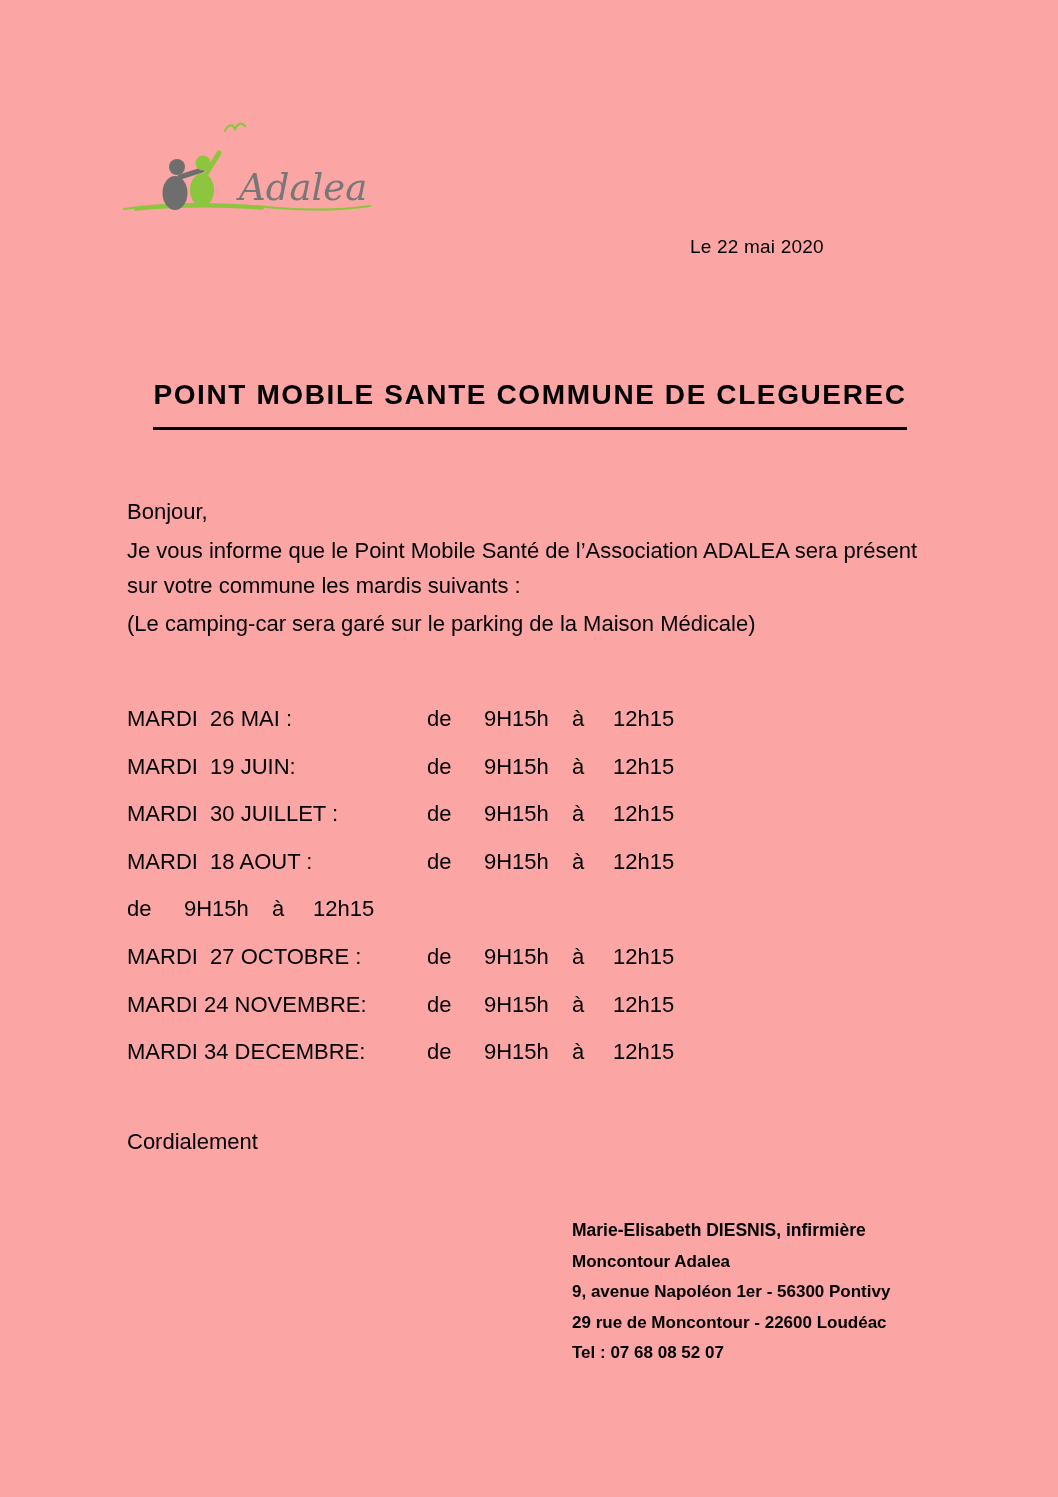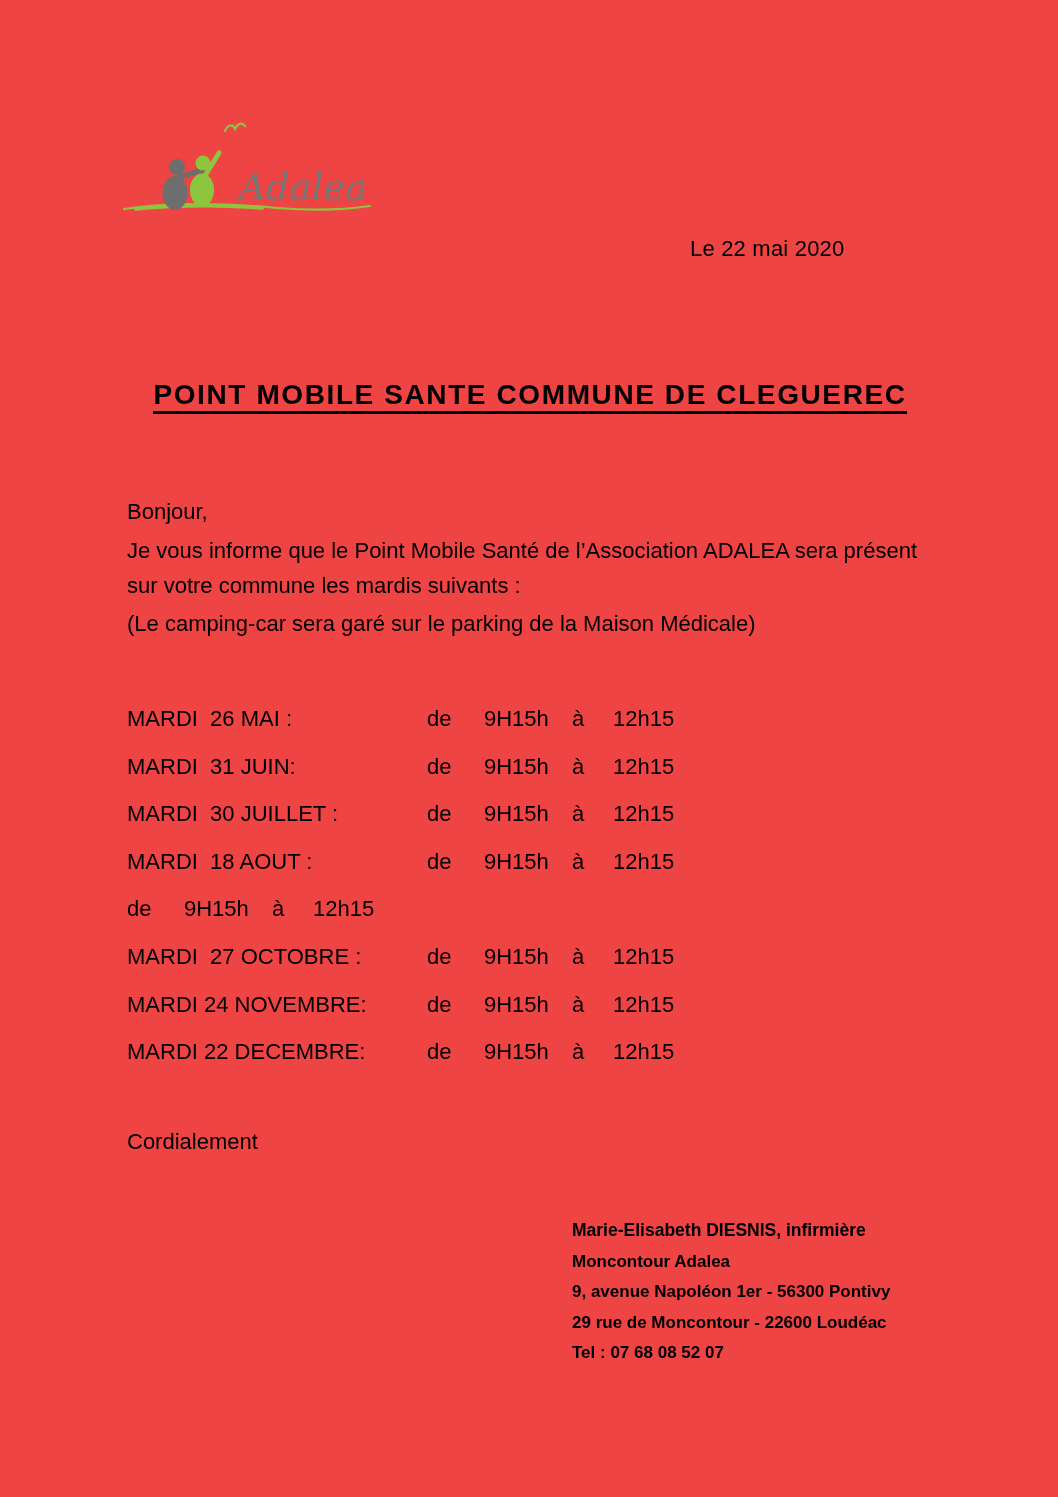--- a/index.html
+++ b/index.html
@@ -4,46 +4,46 @@
 <style>
   html, body {
     margin: 0;
     padding: 0;
     background: #ffffff;
   }
   .page {
     position: relative;
     width: 1058px;
     height: 1497px;
-    background: #ef4444;
+    background: #fca5a5;
     font-family: "Liberation Sans", sans-serif;
     color: #000000;
     overflow: hidden;
   }
   .abs { position: absolute; }
 
   .logo-wrap { left: 122px; top: 103px; width: 256px; height: 116px; }
 
   .date-line {
     left: 690px; top: 236px;
-    font-size: 22px;
+    font-size: 19px;
     letter-spacing: 0.2px;
   }
 
   .title-wrap {
     left: 127px; top: 379px; width: 806px;
     text-align: center;
   }
   .title-text {
     display: inline-block;
     font-size: 28px;
     font-weight: bold;
     letter-spacing: 1.6px;
     border-bottom: 3px solid #000;
-    padding-bottom: 0;
+    padding-bottom: 16px;
     white-space: nowrap;
   }
 
   .greeting { left: 127px; top: 487px; font-size: 22px; margin-top: 12px; }
 
   .intro {
     left: 127px; top: 533px; width: 812px;
     font-size: 22px;
     line-height: 35px;
   }
@@ -120,21 +120,21 @@
 
     <div class="sched-row">
       <span class="c-label">MARDI  26 MAI :</span>
       <span class="c-de">de</span>
       <span class="c-start">9H15h</span>
       <span class="c-a">à</span>
       <span class="c-end">12h15</span>
     </div>
 
     <div class="sched-row">
-      <span class="c-label">MARDI  31 JUIN:</span>
+      <span class="c-label">MARDI  19 JUIN:</span>
       <span class="c-de">de</span>
       <span class="c-start">9H15h</span>
       <span class="c-a">à</span>
       <span class="c-end">12h15</span>
     </div>
 
     <div class="sched-row">
       <span class="c-label">MARDI  30 JUILLET :</span>
       <span class="c-de">de</span>
       <span class="c-start">9H15h</span>
@@ -167,21 +167,21 @@
 
     <div class="sched-row">
       <span class="c-label">MARDI 24 NOVEMBRE:</span>
       <span class="c-de">de</span>
       <span class="c-start">9H15h</span>
       <span class="c-a">à</span>
       <span class="c-end">12h15</span>
     </div>
 
     <div class="sched-row">
-      <span class="c-label">MARDI 22 DECEMBRE:</span>
+      <span class="c-label">MARDI 34 DECEMBRE:</span>
       <span class="c-de">de</span>
       <span class="c-start">9H15h</span>
       <span class="c-a">à</span>
       <span class="c-end">12h15</span>
     </div>
 
   </div>
 
   <div class="abs closing">Cordialement</div>
 

